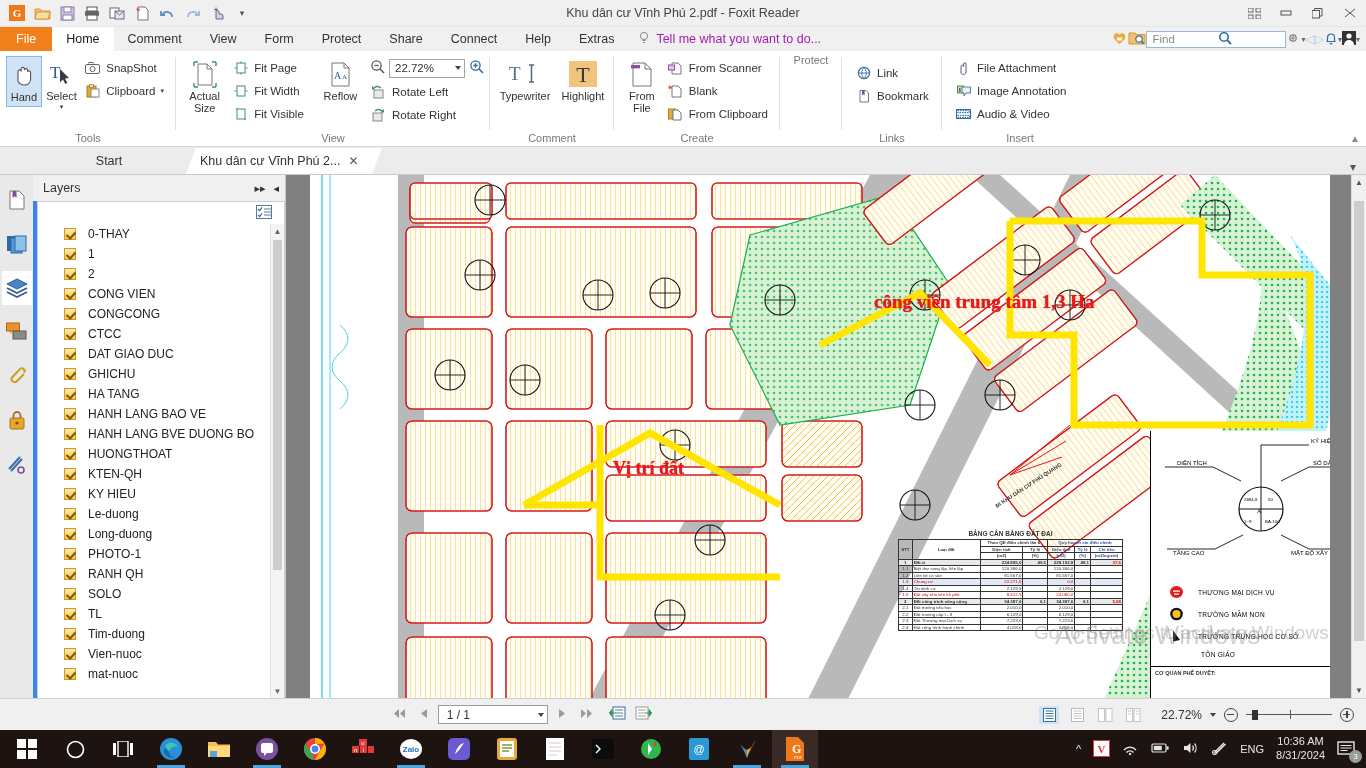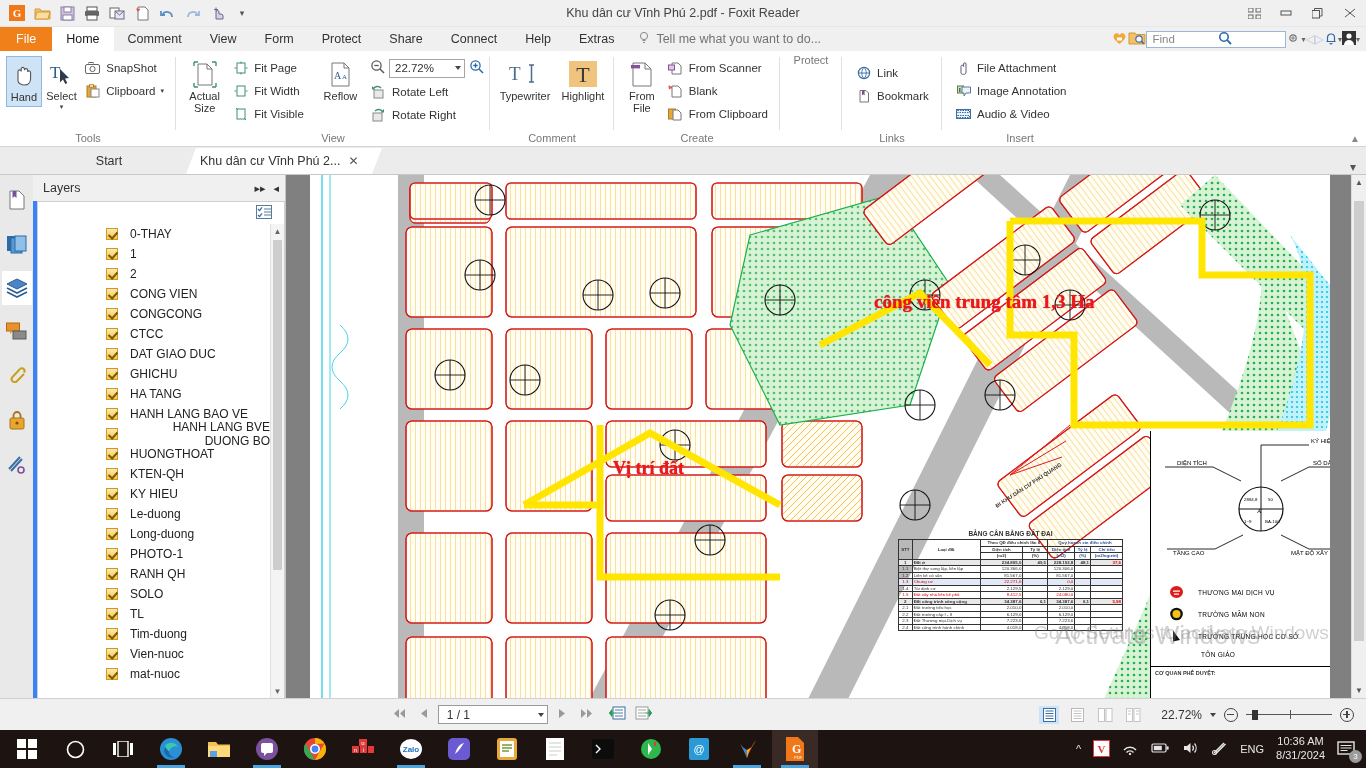--- a/index.html
+++ b/index.html
@@ -31,21 +31,21 @@
   .menubar { height:24px; background:#f0f0f0; display:flex; align-items:stretch; position:relative; }
   .menubar .file {
     background:#f08019; color:#fff; padding:0 16px; display:flex; align-items:center;
     font-size:12.5px;
   }
   .menubar .mitem {
     padding:0 14px; display:flex; align-items:center; font-size:12.5px; color:#333;
   }
   .menubar .mitem.active { background:#fff; color:#1a1a1a; }
   .menubar .spacer { flex:1; }
-  .tellme { display:flex; align-items:center; gap:6px; color:#737373; font-size:12.5px; padding:0 10px;}
+  .tellme { display:flex; align-items:center; gap:6px; color:#a21caf; font-size:12.5px; padding:0 10px;}
   .rightmenu { display:flex; align-items:center; padding-right:6px; }
   .findbox {
     width:140px; height:17px; border:1px solid #9cb7d4; background:#fff;
     display:flex; align-items:center; padding:0 2px 0 5px; font-size:11.5px; color:#888;
   }
   .findbox span { flex:1; }
 
   
   .ribbon {
     height:96px; background:#fff; border-bottom:1px solid #d4d4d4;
@@ -102,21 +102,21 @@
 
   
   .panel { width:253px; background:#3b82f6; display:flex; flex-direction:column; border-right:1px solid #c6c6c6;text-align:right;}
   .panel-head {
     height:26px; display:flex; align-items:center; padding:0 6px 0 10px; font-size:12.5px; color:#333;
     background:#f0f0f0;
   }
   .panel-head .hicons { margin-left:auto; display:flex; gap:8px; color:#333; font-size:11px; }
   .panel-list { flex:1; background:#fff; margin:0 0 0 4px; border:1px solid #cfcfcf; border-bottom:none; position:relative; overflow:hidden;}
   .layers-toolbar { height:22px; display:flex; justify-content:flex-end; align-items:center; padding-right:12px;}
-  .layer-rows { position:absolute; top:22px; left:0; right:14px; bottom:0; overflow:hidden;margin-left:42px; }
+  .layer-rows { position:absolute; top:22px; left:0; right:14px; bottom:0; overflow:hidden; }
   .layer { display:flex; align-items:center; gap:12px; height:20px; padding-left:26px; font-size:12px; color:#222;}
   .chk {
     width:12px; height:12px; background:linear-gradient(#fde9b4,#f5c44e); border:1px solid #d09a1d;
     position:relative; flex:none;
   }
   .chk::after {
     content:""; position:absolute; left:3px; top:1px; width:4px; height:7px;
     border:solid #7a5a00; border-width:0 2px 2px 0; transform:rotate(42deg);
   }
   .scroll-v {

